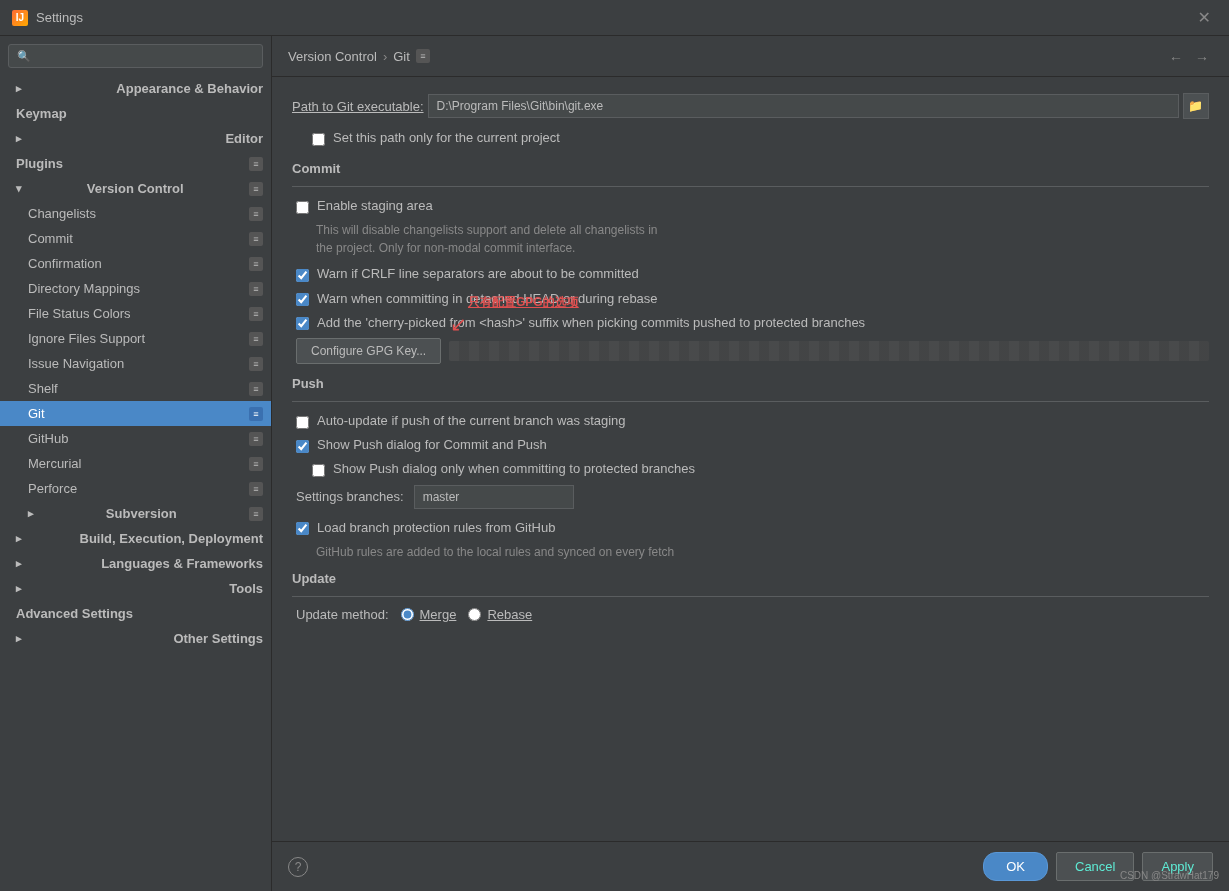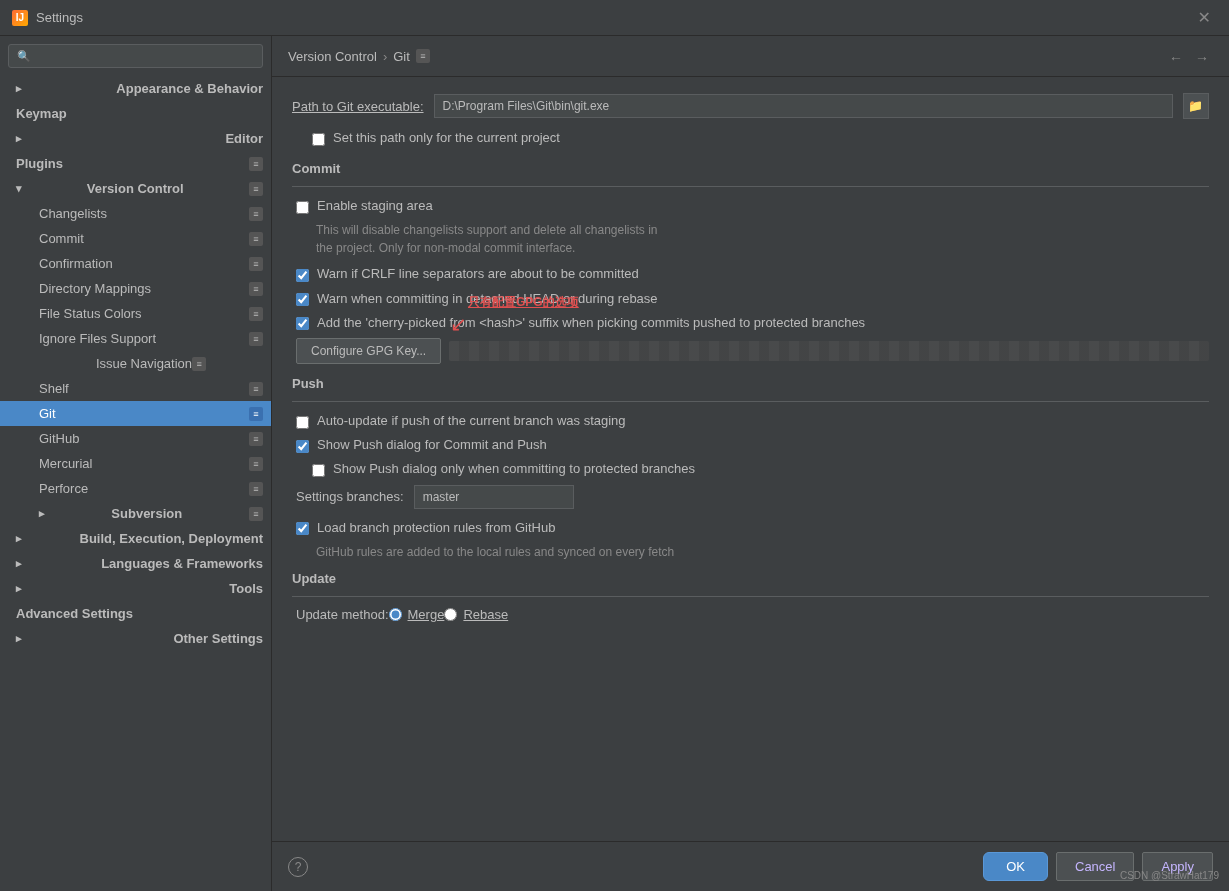--- a/index.html
+++ b/index.html
@@ -90,21 +90,21 @@
       justify-content: space-between;
       color: #bbbbbb;
     }
     .sidebar-item.active { background: #4a88c7; color: white; }
     .sidebar-item.section-header {
       font-weight: bold;
       color: #bbbbbb;
     }
     .sidebar-item.section-header.expanded::before { content: '▾ '; font-size: 11px; }
     .sidebar-item.section-header.collapsed::before { content: '▸ '; font-size: 11px; }
-    .sidebar-item.child { padding-left: 39px; }
+    .sidebar-item.child { padding-left: 28px; }
     .sidebar-item .icon-right {
       width: 14px; height: 14px;
       background: #555;
       border-radius: 2px;
       display: flex; align-items: center; justify-content: center;
       font-size: 9px;
     }
 
     
     .content {
@@ -140,21 +140,21 @@
     
     .settings-content {
       flex: 1;
       overflow-y: auto;
       padding: 16px 20px;
     }
 
     .field-row {
       display: flex;
       align-items: center;
-      gap: 10px;
+      gap: 4px;
       margin-bottom: 10px;
       justify-content: center;
     }
     .field-label { color: #bbbbbb; white-space: nowrap; }
     .field-label.underline { text-decoration: underline; }
     .path-input {
       flex: 1;
       background: #45494a;
       border: 1px solid #5a5d5f;
       padding: 4px 8px;
@@ -252,20 +252,21 @@
       border: 1px solid #5a5d5f;
       padding: 4px 8px;
       color: #bbbbbb;
       font-size: 12px;
       outline: none;
       width: 160px;
     }
 
     .radio-row {
       display: flex;
+      gap: 12px;
       padding-left: 4px;
       margin-bottom: 8px;
     }
     .radio-option {
       display: flex;
       align-items: center;
       gap: 6px;
       text-decoration: underline;
     }
     .radio-option input[type=radio] { accent-color: #4a88c7; }
@@ -290,26 +291,26 @@
       cursor: pointer;
     }
     .action-buttons { display: flex; gap: 8px; }
     .btn-ok {
       background: #4a88c7;
       border: 1px solid #5a98d7;
       color: white;
       padding: 6px 22px;
       cursor: pointer;
       font-size: 13px;
-      border-radius: 6px;
+      border-radius: 13px;
     }
     .btn-cancel, .btn-apply {
       background: #4c5052;
       border: 1px solid #6a6e6e;
-      color: #c4b5fd;
+      color: #5eead4;
       padding: 6px 18px;
       cursor: pointer;
       font-size: 13px;
       border-radius: 2px;
     }
 
     .watermark {
       position: fixed;
       bottom: 10px;
       right: 10px;
@@ -372,21 +373,21 @@
       <div class="icon-right">≡</div>
     </div>
     <div class="sidebar-item child" style="justify-content:space-between;">
       <span>File Status Colors</span>
       <div class="icon-right">≡</div>
     </div>
     <div class="sidebar-item child" style="justify-content:space-between;">
       <span>Ignore Files Support</span>
       <div class="icon-right">≡</div>
     </div>
-    <div class="sidebar-item child" style="justify-content:center;">
+    <div class="sidebar-item child" style="justify-content:space-between;">
       <span>Issue Navigation</span>
       <div class="icon-right">≡</div>
     </div>
     <div class="sidebar-item child" style="justify-content:space-between;">
       <span>Shelf</span>
       <div class="icon-right">≡</div>
     </div>
     <div class="sidebar-item child active" style="justify-content:space-between;">
       <span>Git</span>
       <div class="icon-right" style="background:#3a70b0;">≡</div>

